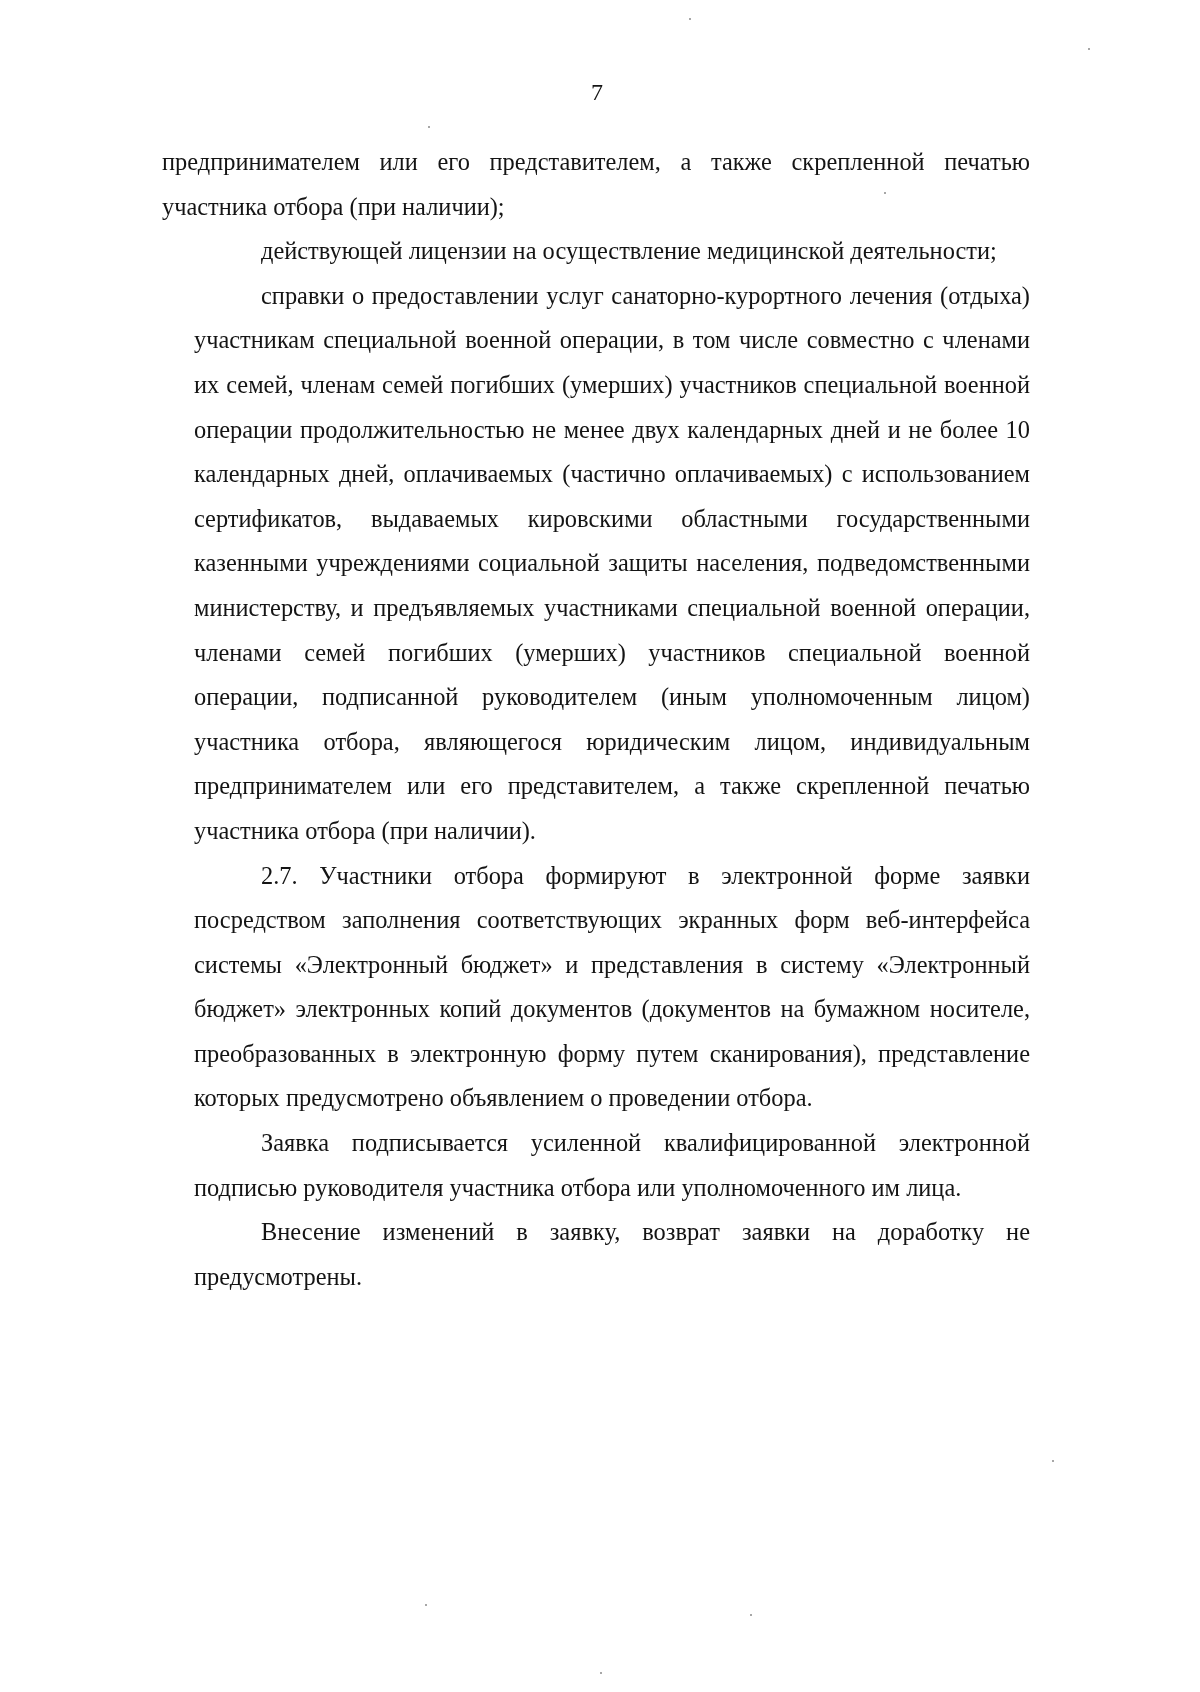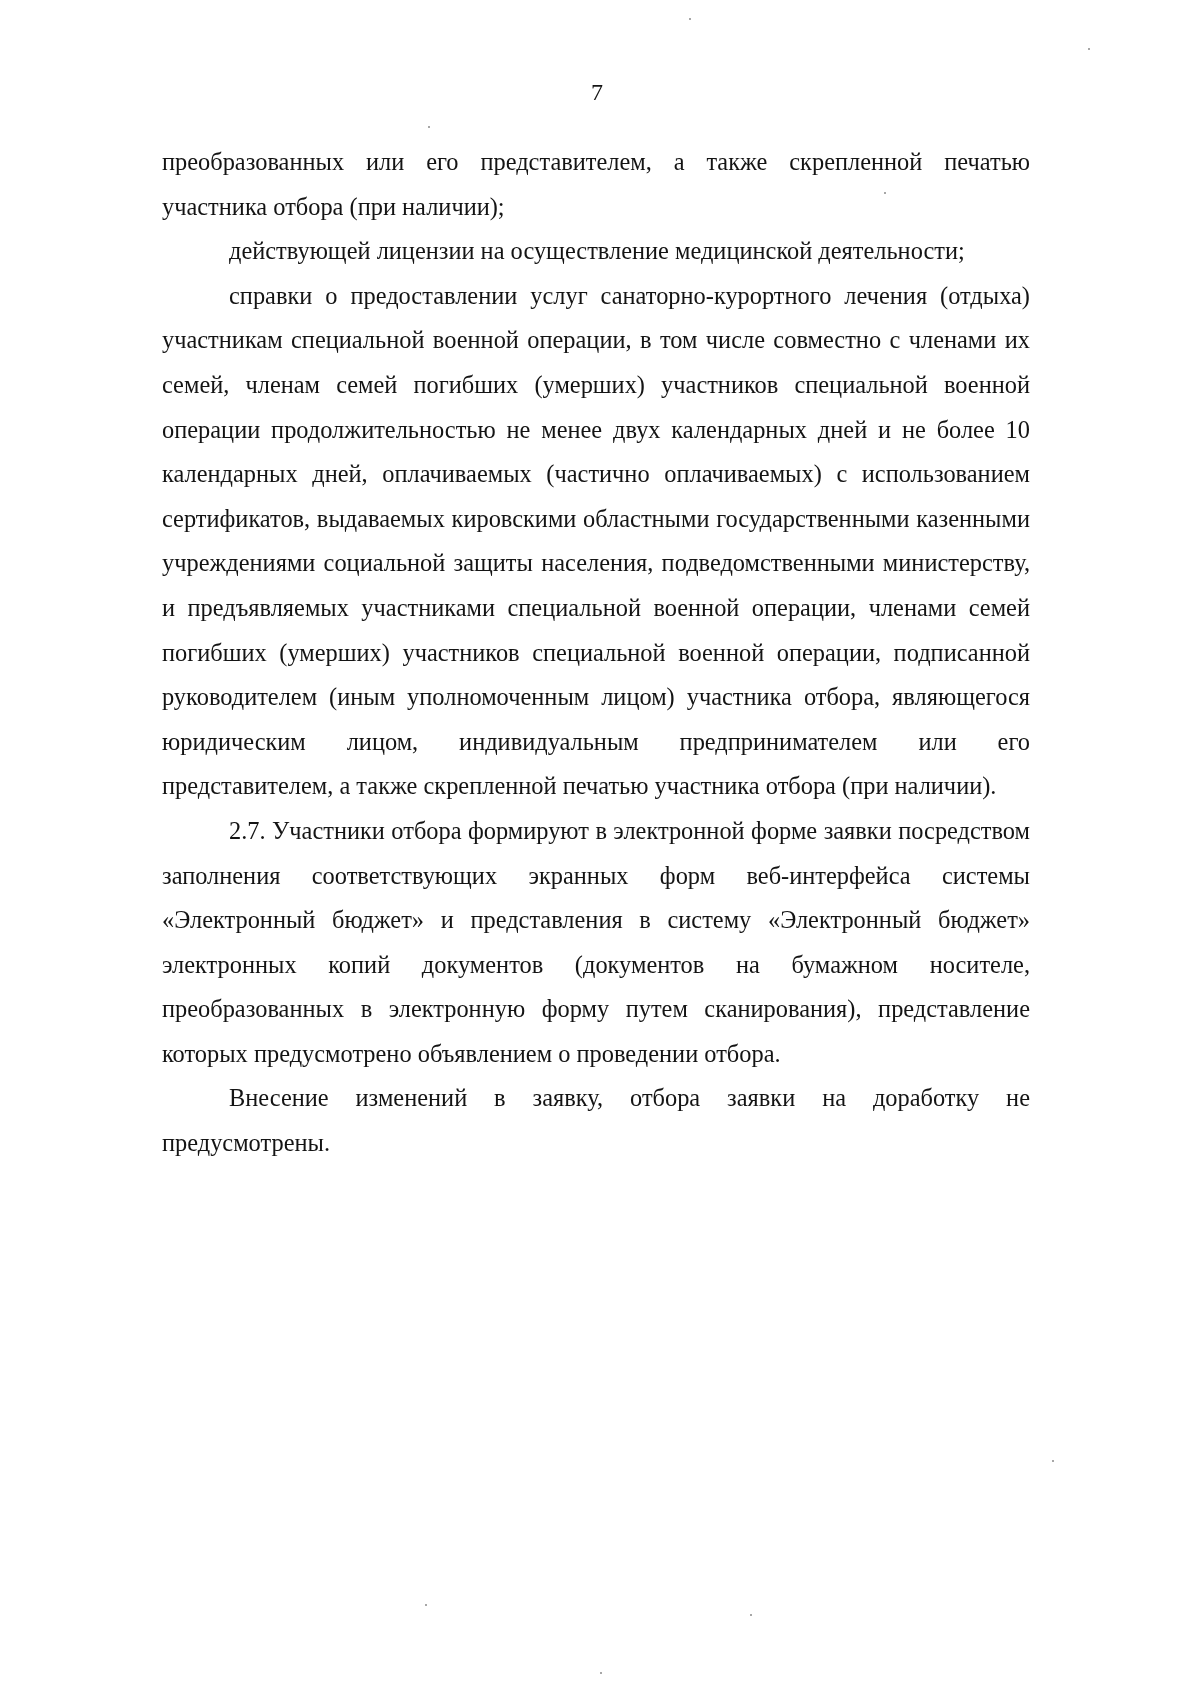--- a/index.html
+++ b/index.html
@@ -32,40 +32,42 @@
       font-size: 24.4px;
       line-height: 44.6px;
     }
     .content p {
       margin: 0;
       text-align: justify;
       text-align-last: left;
     }
     .content p.indent {
       text-indent: 67px;
+      margin-left: 32px;
     }
     .speck {
       position: absolute;
       width: 2px;
       height: 2px;
       background: #8a8a8a;
       border-radius: 1px;
     }
   </style>
 </head>
 <body>
 
 <div class="page-number">7</div>
 
 <div class="content">
-  <p>преобразованных или его представителем, а также скрепленной печатью участника отбора (при наличии);</p>
+  <p>предпринимателем или его представителем, а также скрепленной печатью участника отбора (при наличии);</p>
   <p class="indent">действующей лицензии на осуществление медицинской деятельности;</p>
   <p class="indent">справки о предоставлении услуг санаторно-курортного лечения (отдыха) участникам специальной военной операции, в том числе совместно с членами их семей, членам семей погибших (умерших) участников специальной военной операции продолжительностью не менее двух календарных дней и не более 10 календарных дней, оплачиваемых (частично оплачиваемых) с использованием сертификатов, выдаваемых кировскими областными государственными казенными учреждениями социальной защиты населения, подведомственными министерству, и предъявляемых участниками специальной военной операции, членами семей погибших (умерших) участников специальной военной операции, подписанной руководителем (иным уполномоченным лицом) участника отбора, являющегося юридическим лицом, индивидуальным предпринимателем или его представителем, а также скрепленной печатью участника отбора (при наличии).</p>
   <p class="indent">2.7. Участники отбора формируют в электронной форме заявки посредством заполнения соответствующих экранных форм веб-интерфейса системы «Электронный бюджет» и представления в систему «Электронный бюджет» электронных копий документов (документов на бумажном носителе, преобразованных в электронную форму путем сканирования), представление которых предусмотрено объявлением о проведении отбора.</p>
-  <p class="indent">Внесение изменений в заявку, отбора заявки на доработку не предусмотрены.</p>
+  <p class="indent">Заявка подписывается усиленной квалифицированной электронной подписью руководителя участника отбора или уполномоченного им лица.</p>
+  <p class="indent">Внесение изменений в заявку, возврат заявки на доработку не предусмотрены.</p>
 </div>
 
 <div class="speck" style="left:689px;top:18px;"></div>
 <div class="speck" style="left:428px;top:126px;"></div>
 <div class="speck" style="left:884px;top:192px;"></div>
 <div class="speck" style="left:1088px;top:48px;"></div>
 <div class="speck" style="left:1052px;top:1460px;"></div>
 <div class="speck" style="left:425px;top:1604px;"></div>
 <div class="speck" style="left:750px;top:1614px;"></div>
 <div class="speck" style="left:600px;top:1672px;"></div>

